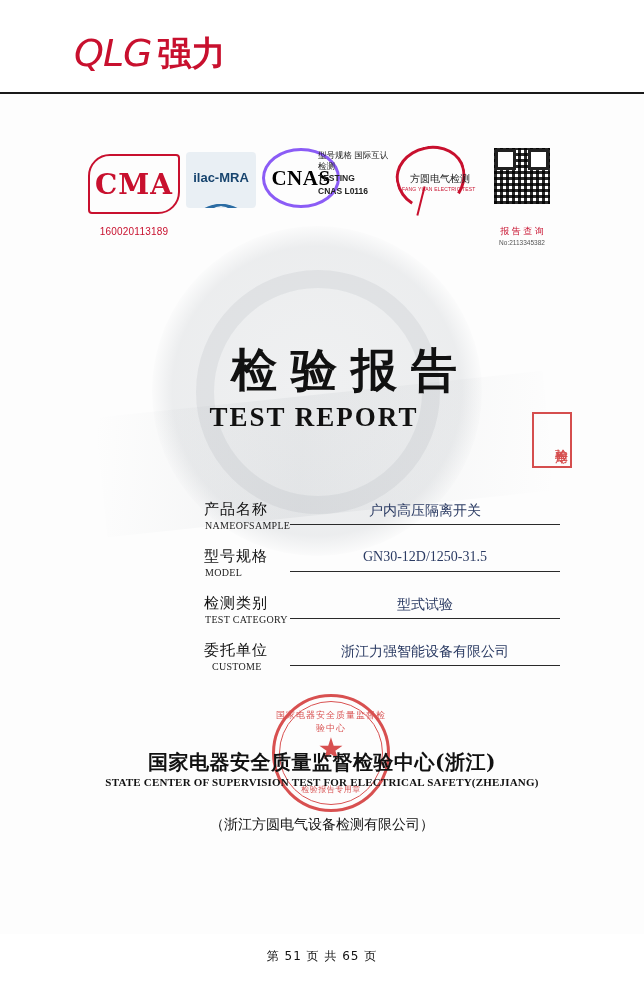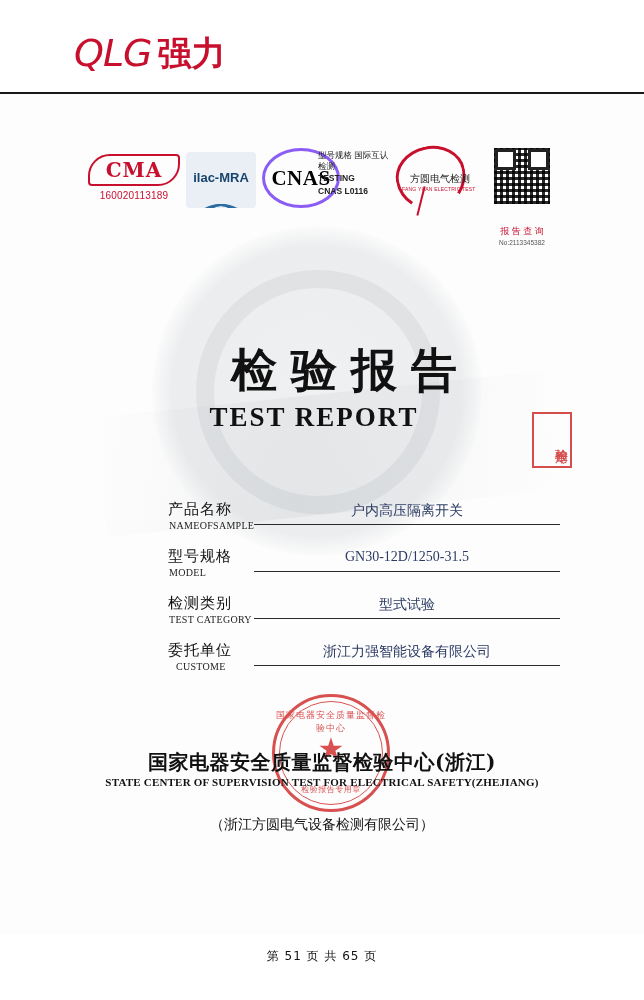--- a/index.html
+++ b/index.html
@@ -103,35 +103,35 @@
     left: 0;
     top: 50px;
     width: 644px;
     height: 100px;
   }
   .logo-box { position: absolute; }
 
   
   .cma { left: 88px; top: 10px; width: 92px; }
   .cma-mark {
-    width: 92px; height: 32px;
+    width: 92px; height: 60px;
     border: 2px solid #c8102e;
     border-radius: 22px 4px 22px 4px;
     box-sizing: border-box;
     color: #c8102e;
     font-family: "DejaVu Serif", serif;
     font-weight: bold;
-    font-size: 20px;
+    font-size: 28px;
     letter-spacing: 1px;
     display: flex;
     align-items: center;
     justify-content: center;
   }
   .cma-num {
-    margin-top: 4px;
+    margin-top: 12px;
     text-align: center;
     color: #c8102e;
     font-size: 10px;
     font-family: "Liberation Sans", sans-serif;
     letter-spacing: 0.2px;
   }
 
   
   .ilac { left: 186px; top: 8px; width: 70px; height: 56px; }
   .ilac-inner {
@@ -298,20 +298,21 @@
   
   .fields {
     position: absolute;
     left: 168px;
     top: 404px;
     width: 392px;
   }
   .field-row {
     position: relative;
     height: 47px;
+    margin-left: 36px;
   }
   .field-label {
     position: absolute;
     left: 0; top: 2px;
     font-family: "DejaVu Serif", serif;
     font-size: 15px;
     color: #111;
     letter-spacing: 1px;
   }
   .field-sub {

